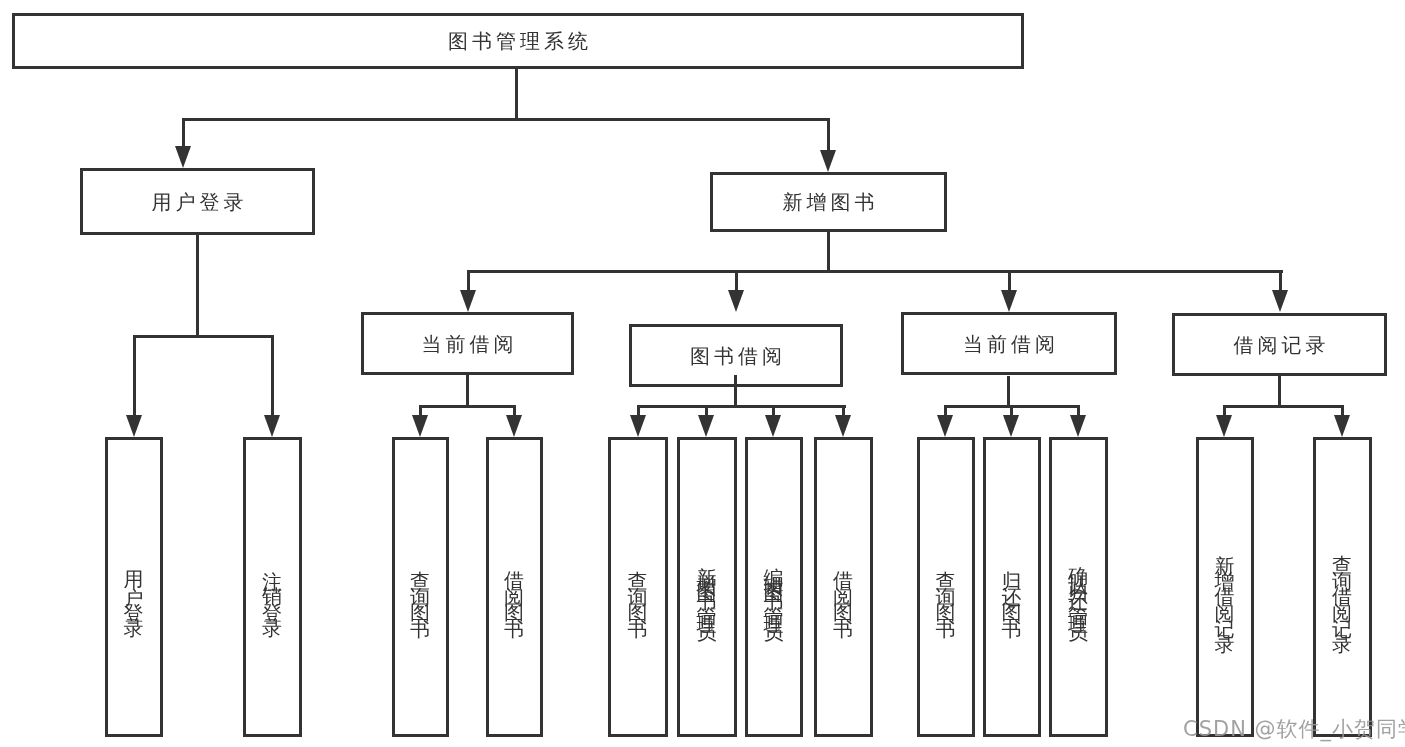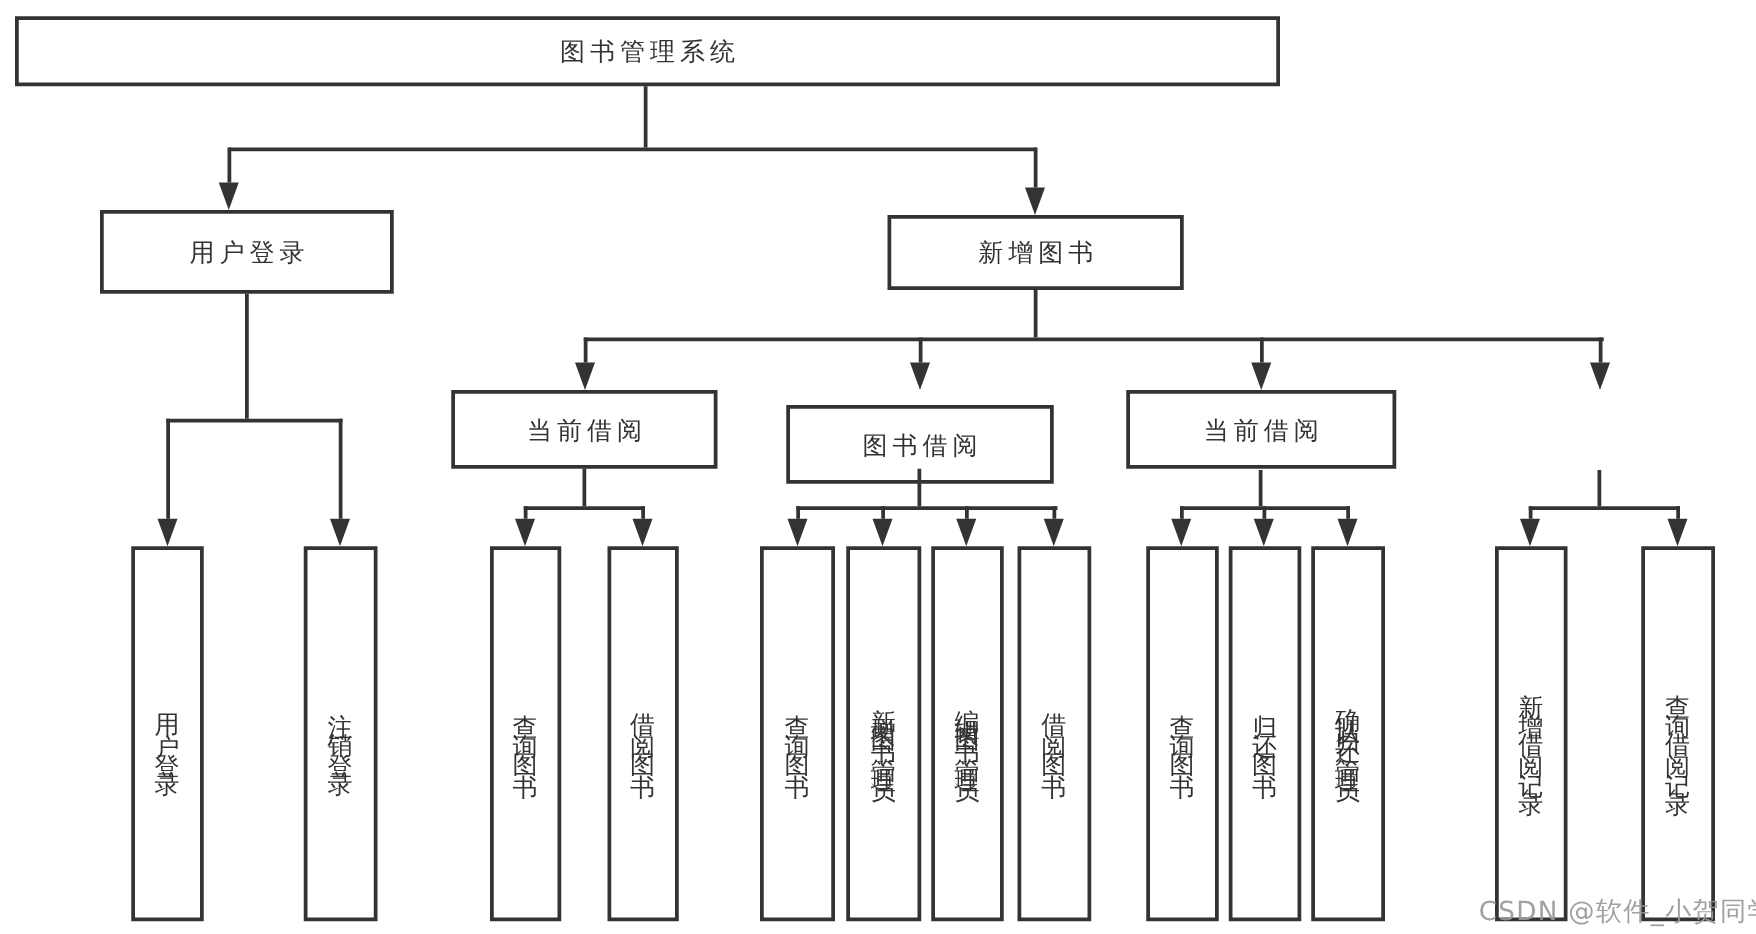--- a/index.html
+++ b/index.html
@@ -79,20 +79,23 @@
 
   <div class="box" style="left:361px;top:312px;width:213px;height:63px">
     <span class="lbl">当前借阅</span>
   </div>
   <div class="box" style="left:629px;top:324px;width:214px;height:63px">
     <span class="lbl">图书借阅</span>
   </div>
   <div class="box" style="left:901px;top:312px;width:216px;height:63px">
     <span class="lbl">当前借阅</span>
   </div>
+  <div class="box" style="left:1172px;top:313px;width:215px;height:63px">
+    <span class="lbl">借阅记录</span>
+  </div>
 
   <div class="v" style="left:466px;top:375px;height:30px"></div>
   <div class="h" style="left:419px;top:405px;width:97px"></div>
   <div class="v" style="left:419px;top:405px;height:10px"></div>
   <div class="arw" style="left:412px;top:415px"></div>
   <div class="v" style="left:513px;top:405px;height:10px"></div>
   <div class="arw" style="left:506px;top:415px"></div>
 
   <div class="v" style="left:734px;top:375px;height:30px"></div>
   <div class="h" style="left:637px;top:405px;width:209px"></div>

